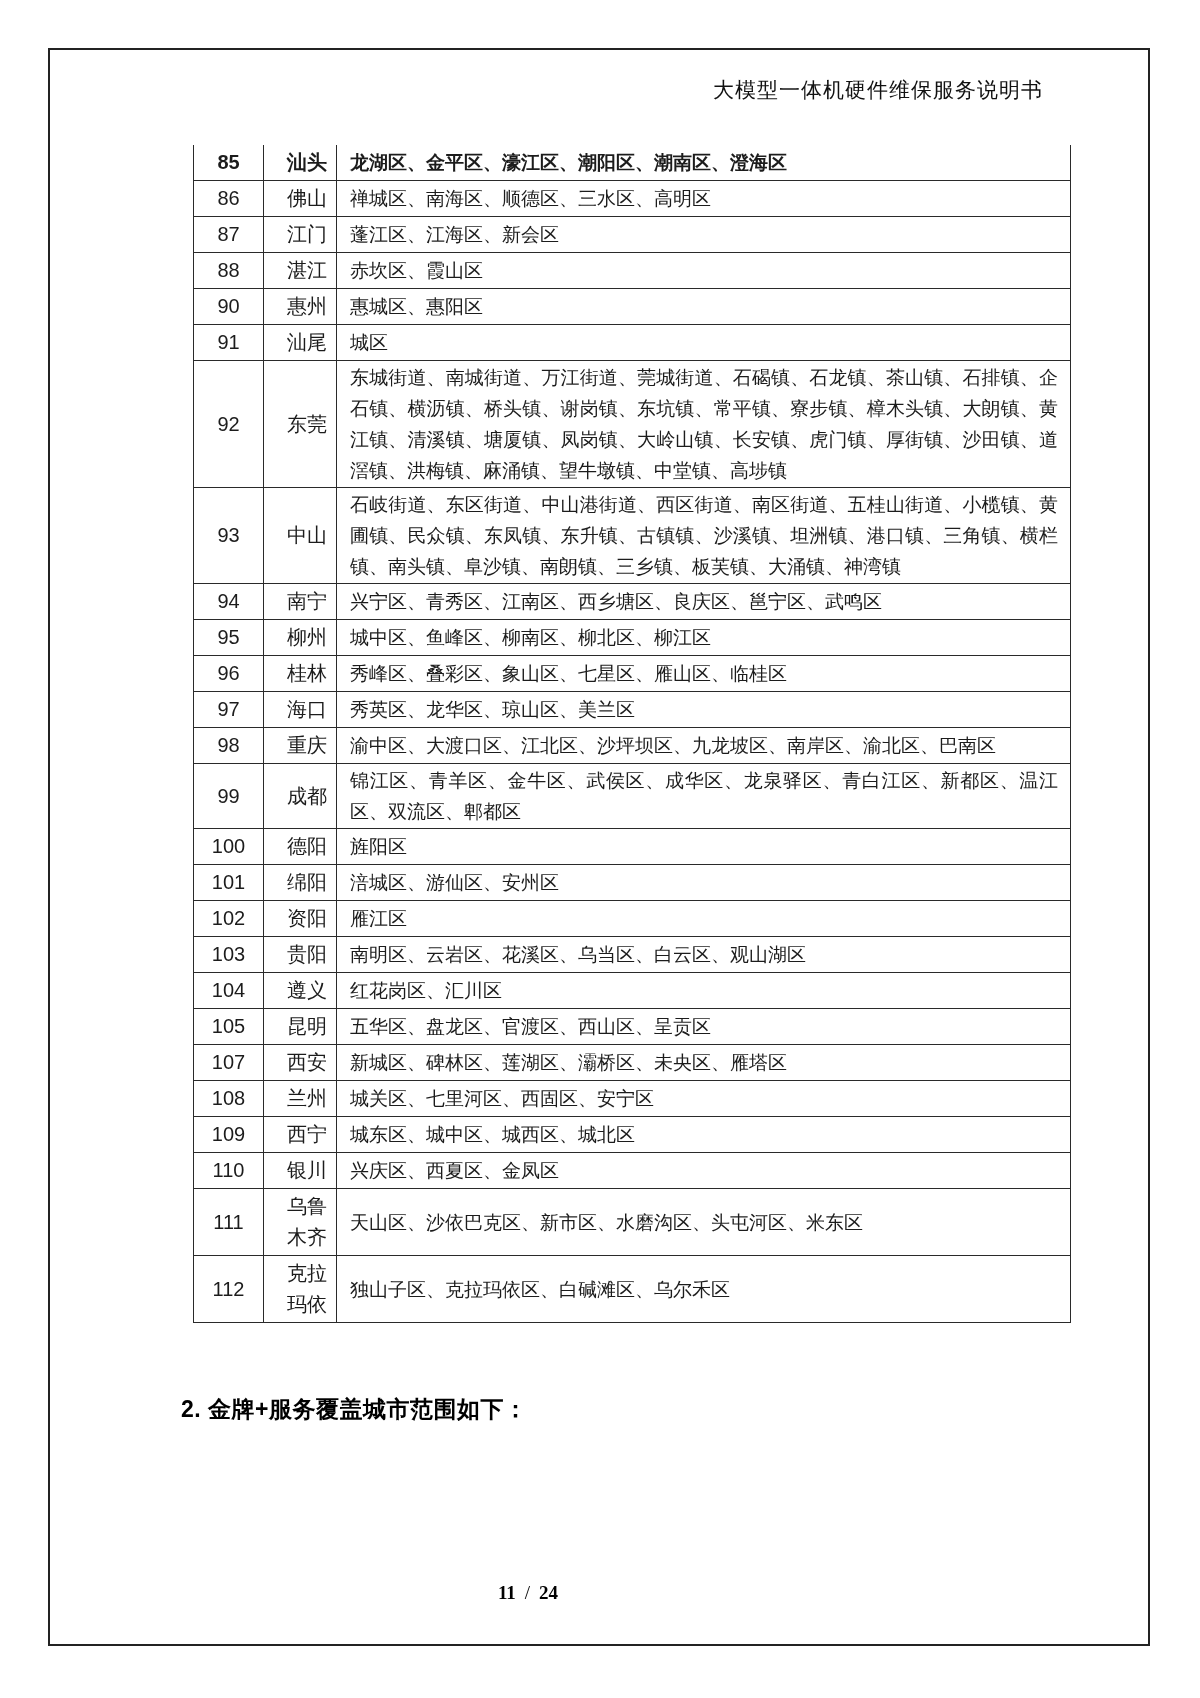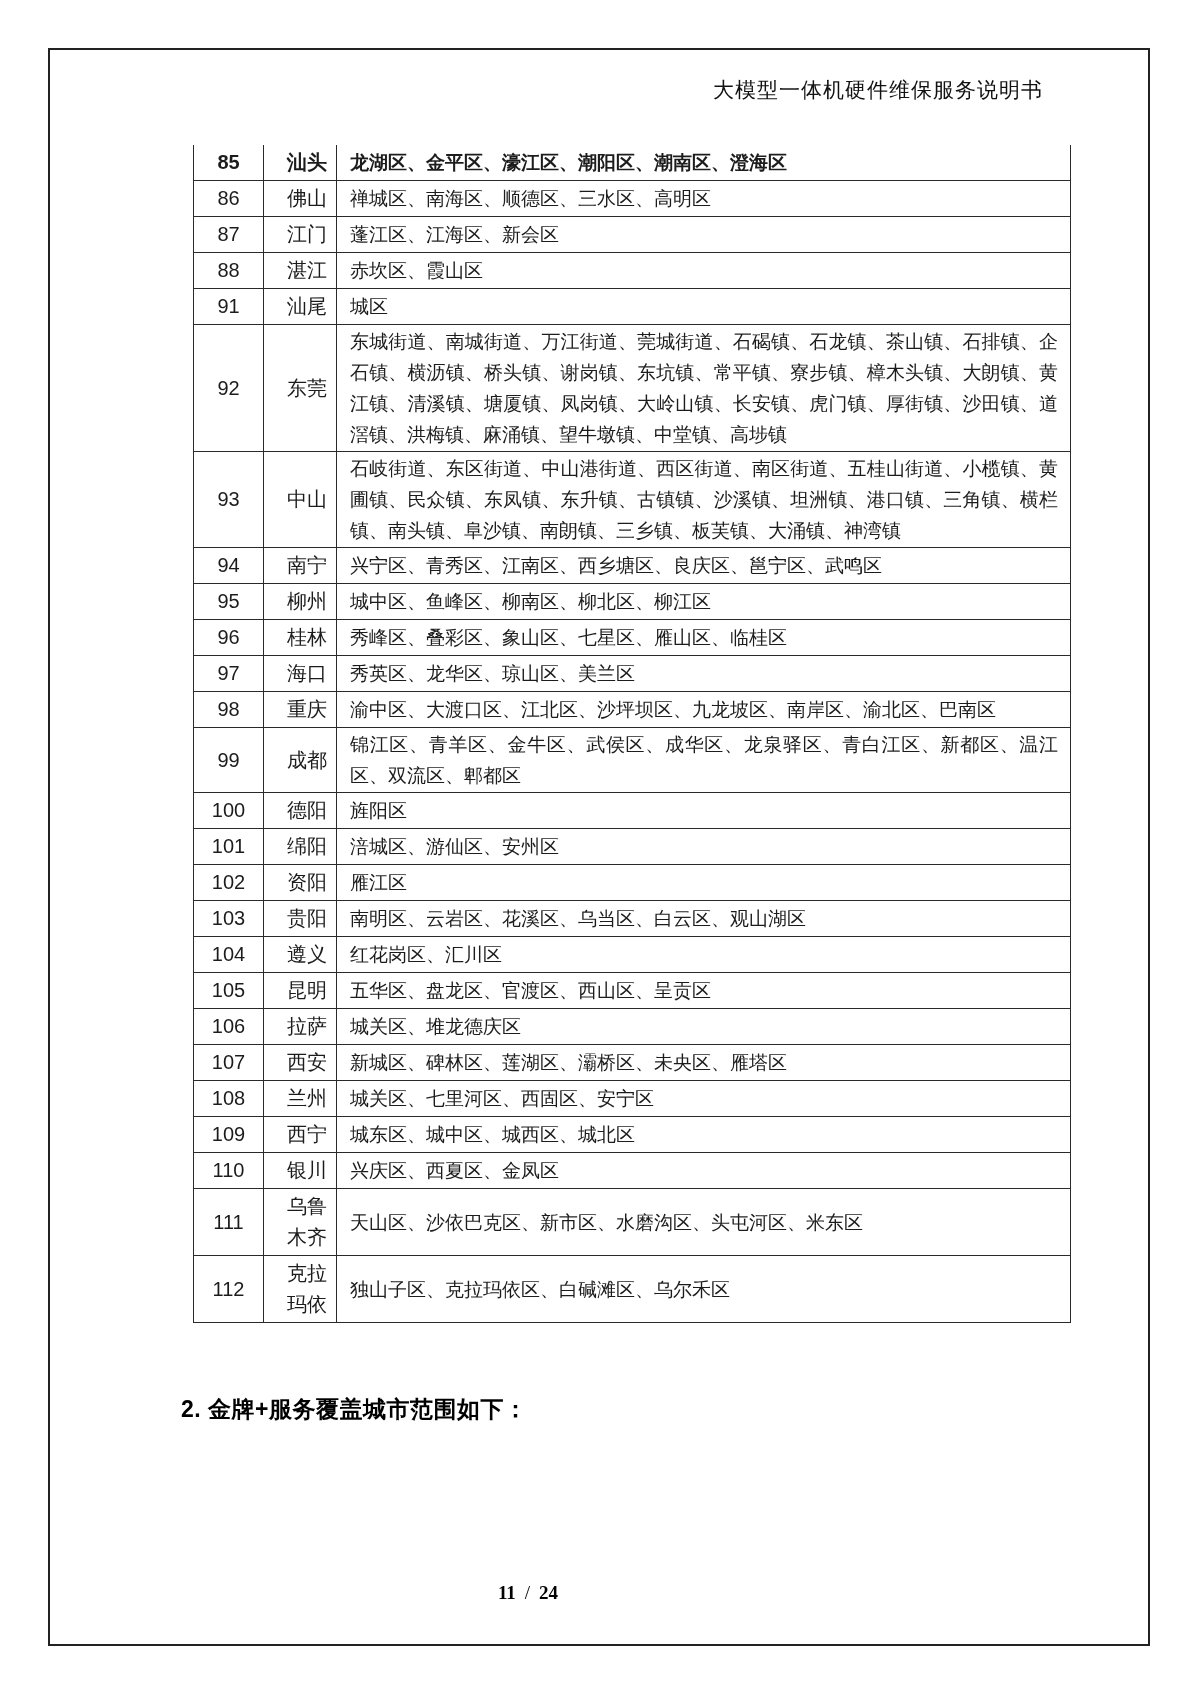--- a/index.html
+++ b/index.html
@@ -118,20 +118,25 @@
     <td class="no">87</td>
     <td class="city">江门</td>
     <td class="districts">蓬江区、江海区、新会区</td>
   </tr>
       <tr>
     <td class="no">88</td>
     <td class="city">湛江</td>
     <td class="districts">赤坎区、霞山区</td>
   </tr>
       <tr>
+    <td class="no">90</td>
+    <td class="city">惠州</td>
+    <td class="districts">惠城区、惠阳区</td>
+  </tr>
+      <tr>
     <td class="no">91</td>
     <td class="city">汕尾</td>
     <td class="districts">城区</td>
   </tr>
       <tr>
     <td class="no">92</td>
     <td class="city">东莞</td>
     <td class="districts">东城街道、南城街道、万江街道、莞城街道、石碣镇、石龙镇、茶山镇、石排镇、企石镇、横沥镇、桥头镇、谢岗镇、东坑镇、常平镇、寮步镇、樟木头镇、大朗镇、黄江镇、清溪镇、塘厦镇、凤岗镇、大岭山镇、长安镇、虎门镇、厚街镇、沙田镇、道滘镇、洪梅镇、麻涌镇、望牛墩镇、中堂镇、高埗镇</td>
   </tr>
       <tr>
@@ -193,25 +198,20 @@
     <td class="no">104</td>
     <td class="city">遵义</td>
     <td class="districts">红花岗区、汇川区</td>
   </tr>
       <tr>
     <td class="no">105</td>
     <td class="city">昆明</td>
     <td class="districts">五华区、盘龙区、官渡区、西山区、呈贡区</td>
   </tr>
       <tr>
-    <td class="no">106</td>
-    <td class="city">拉萨</td>
-    <td class="districts">城关区、堆龙德庆区</td>
-  </tr>
-      <tr>
     <td class="no">107</td>
     <td class="city">西安</td>
     <td class="districts">新城区、碑林区、莲湖区、灞桥区、未央区、雁塔区</td>
   </tr>
       <tr>
     <td class="no">108</td>
     <td class="city">兰州</td>
     <td class="districts">城关区、七里河区、西固区、安宁区</td>
   </tr>
       <tr>

